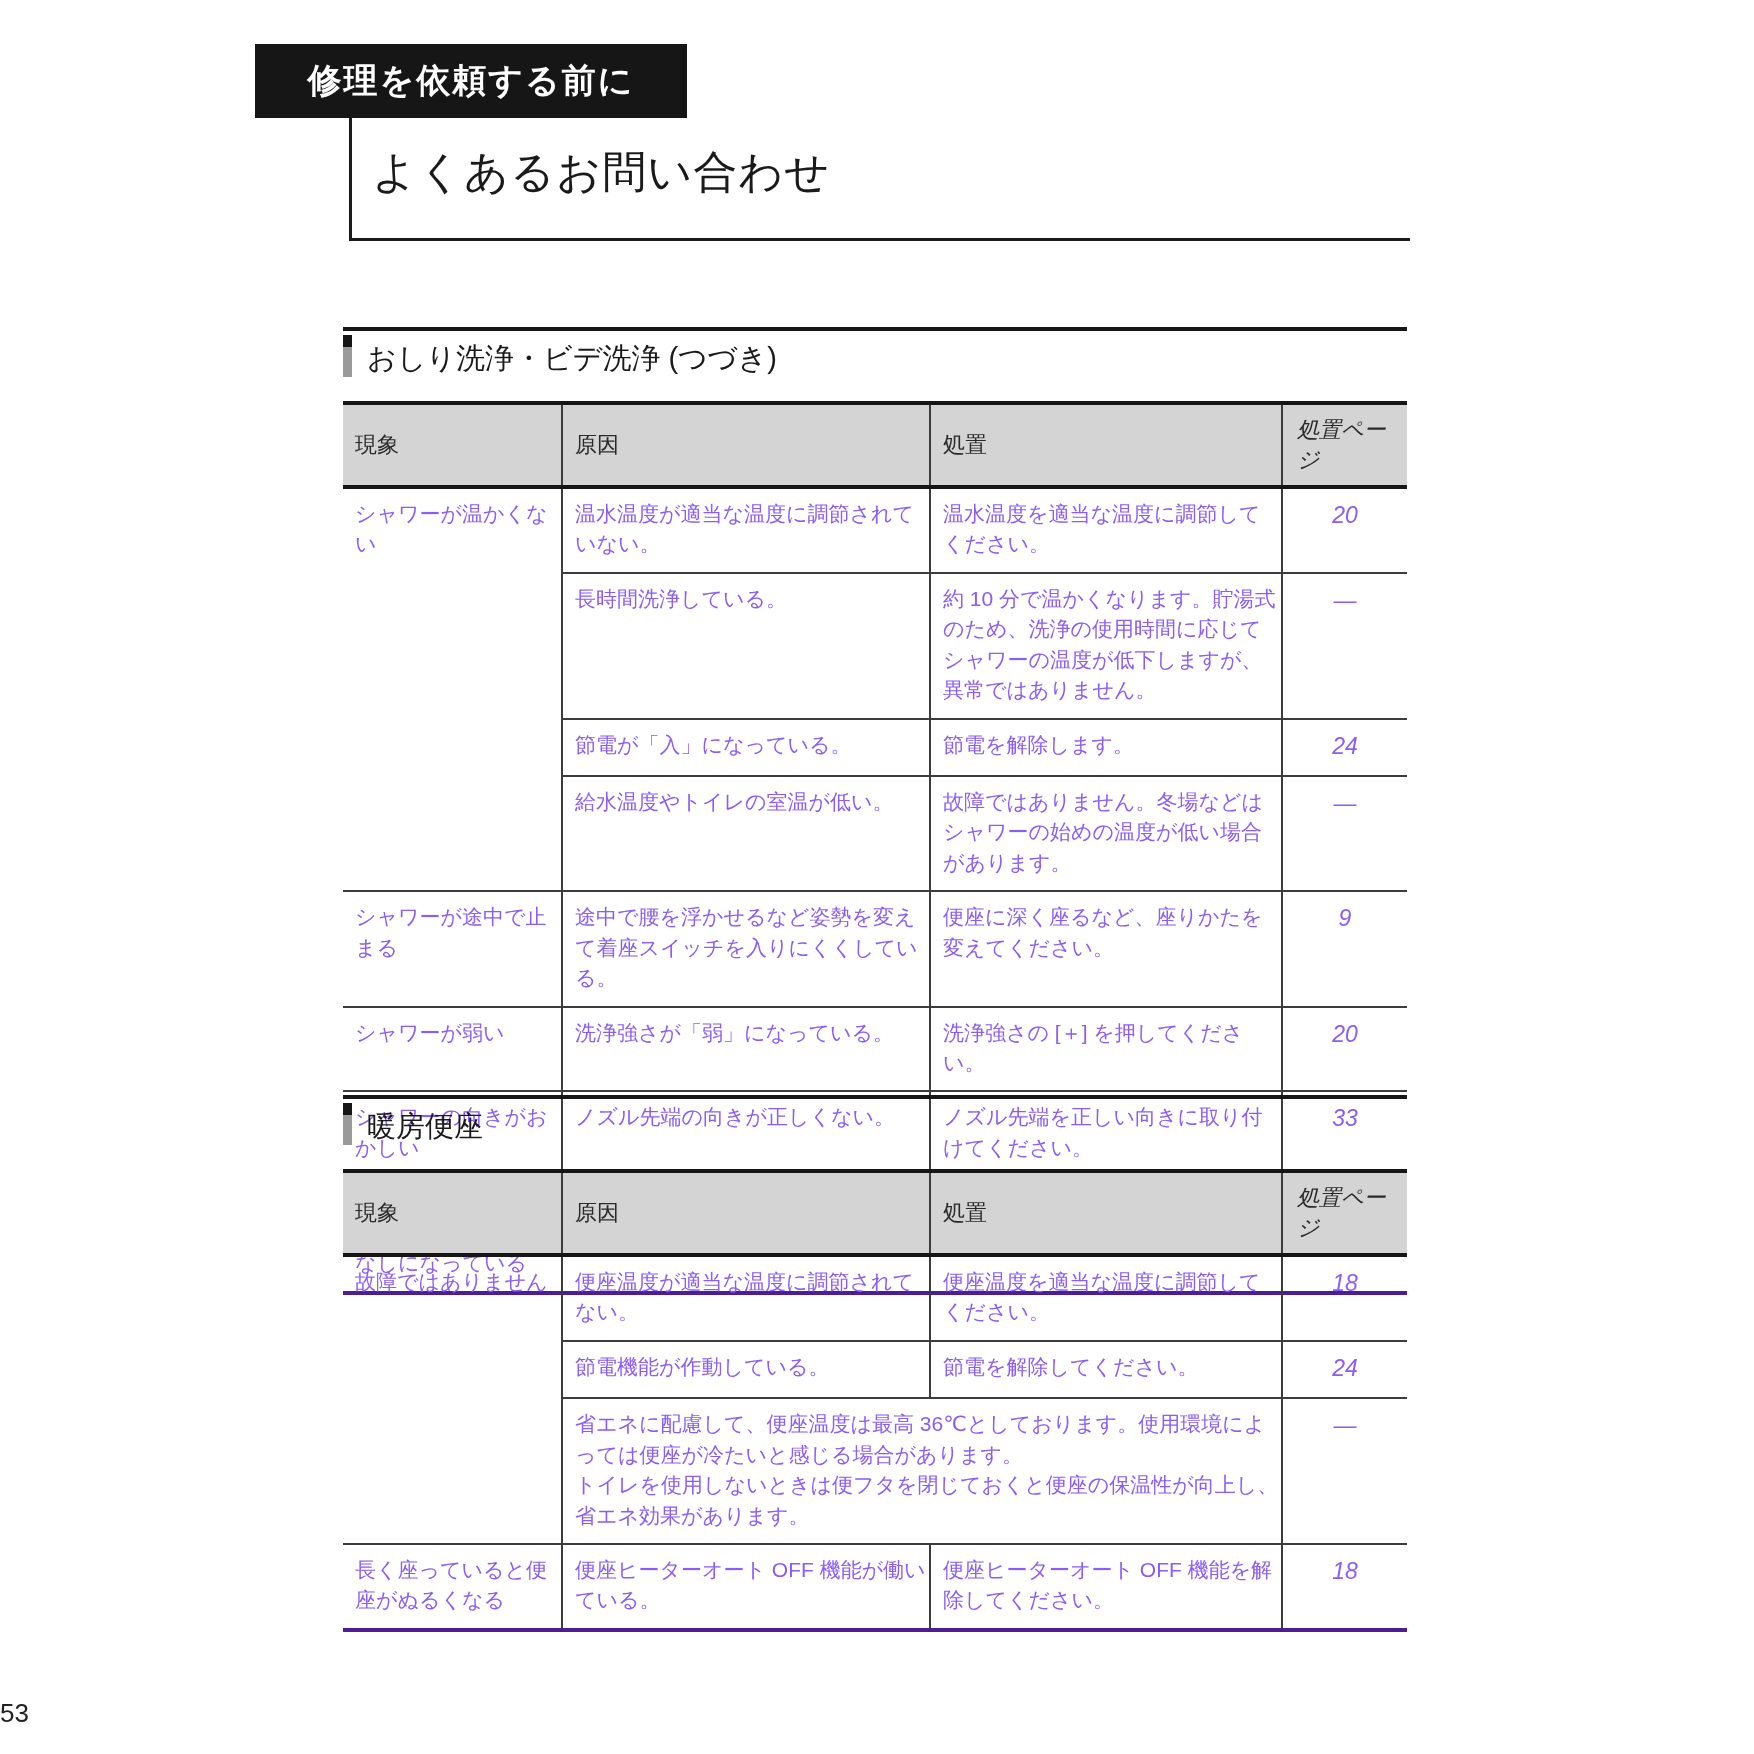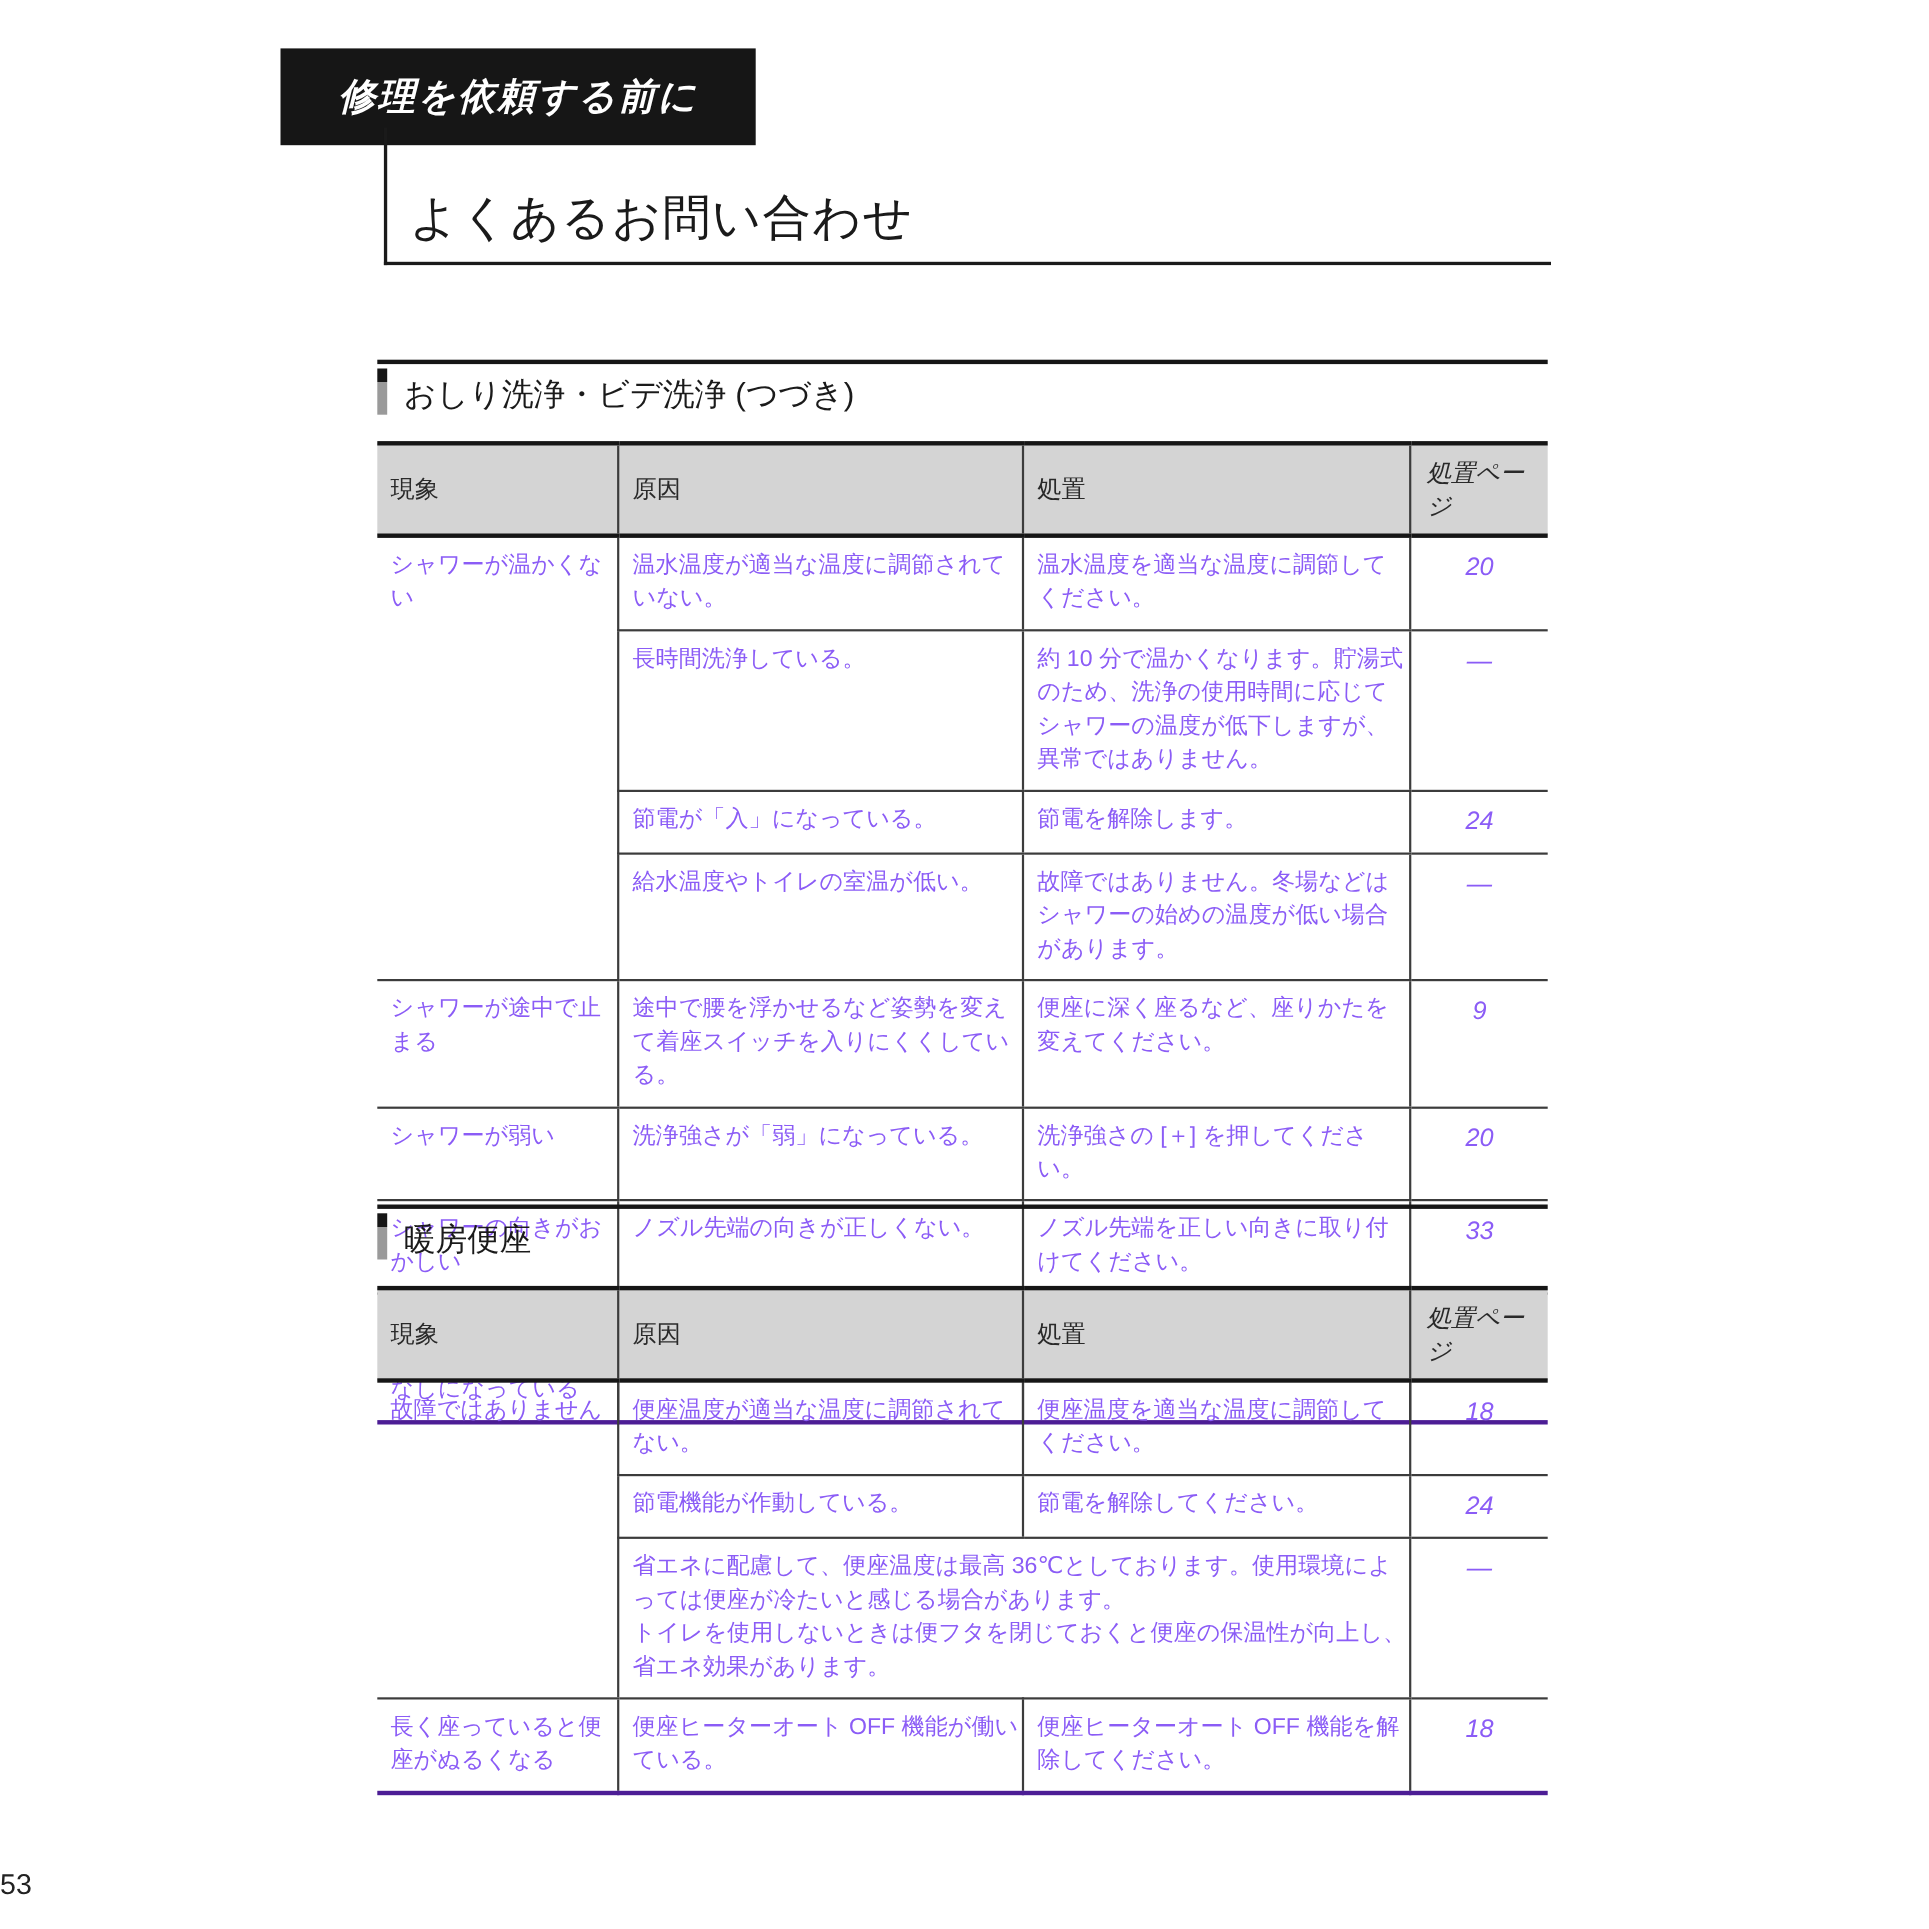--- a/index.html
+++ b/index.html
@@ -3,29 +3,29 @@
 <meta charset="utf-8">
 <style>
   html,body{margin:0;padding:0;}
   body{
     width:1754px;height:1754px;position:relative;background:#ffffff;
     font-family:"Liberation Sans","DejaVu Sans",sans-serif;
     color:#222;-webkit-font-smoothing:antialiased;
   }
   
   .banner{
-    position:absolute;left:255px;top:44px;width:432px;height:88px;
+    position:absolute;left:255px;top:44px;width:432px;height:74px;
     background:#161616;color:#ffffff;display:flex;align-items:center;justify-content:center;
-    font-size:34px;font-weight:bold;letter-spacing:2px;font-style:italic;
+    font-size:34px;font-weight:bold;letter-spacing:2px;
   }
   
   .title-block{
     position:absolute;left:349px;top:116px;width:1058px;height:122px;
     border-left:3px solid #1a1a1a;border-bottom:3px solid #1a1a1a;
-    display:flex;align-items:flex-end;
+    display:flex;align-items:center;
   }
   .title-block h1{
     margin:0 0 10px 20px;font-size:44px;font-weight:normal;color:#1a1a1a;letter-spacing:1px;
   }
   
   .section{position:absolute;left:343px;width:1064px;}
   .section-1{top:327px;}
   .section-2{top:1095px;}
   .section-header{
     position:relative;border-top:4px solid #161616;

